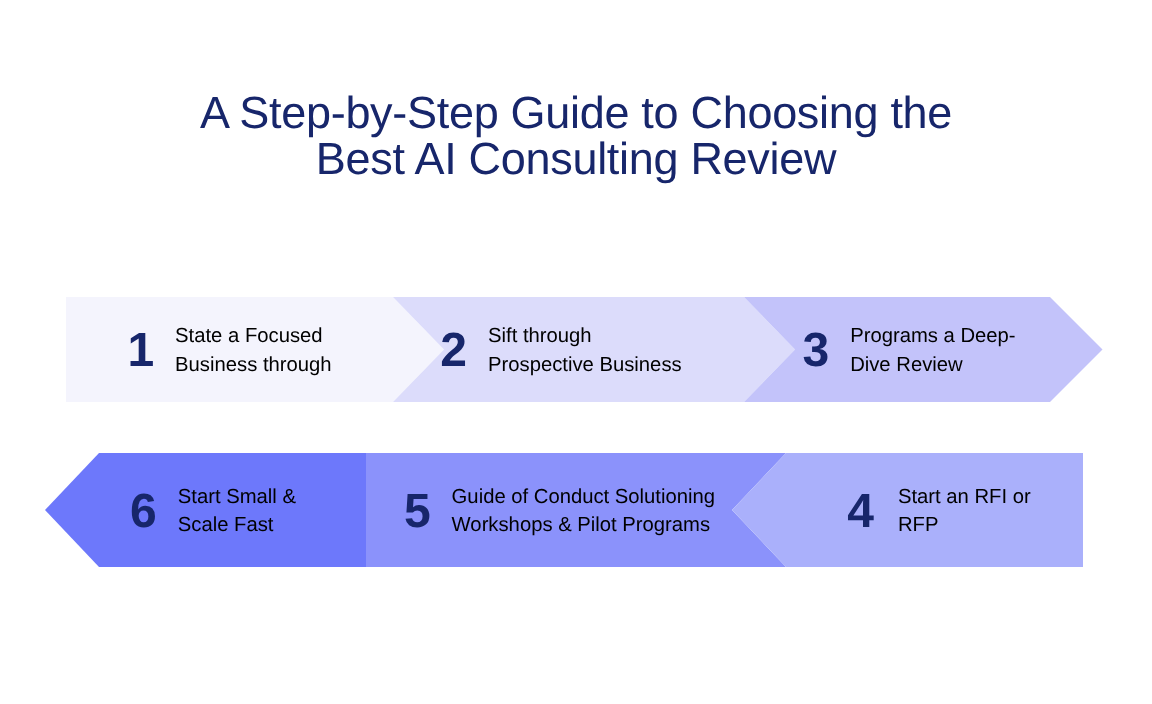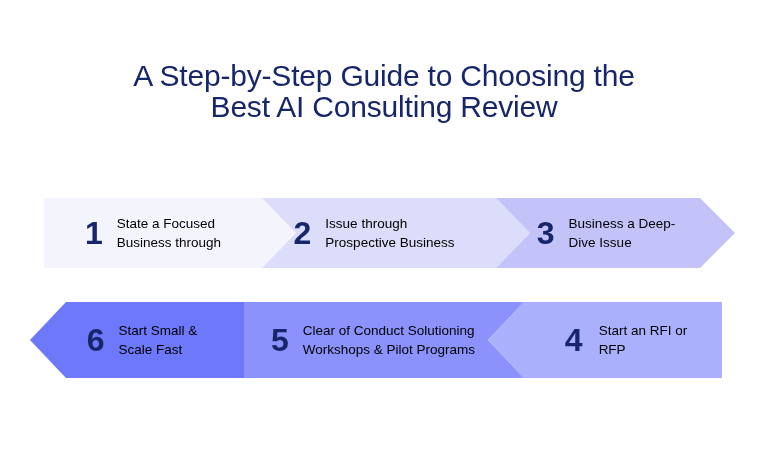--- a/index.html
+++ b/index.html
@@ -129,30 +129,30 @@
         <span class="step-num">1</span>
         <span class="step-label">
           <span>State a Focused</span><br>
           <span>Business through</span>
         </span>
       </div>
 
       <div class="step" id="step-2">
         <span class="step-num">2</span>
         <span class="step-label">
-          <span>Issue through</span><br>
+          <span>Sift through</span><br>
           <span>Prospective Business</span>
         </span>
       </div>
 
       <div class="step" id="step-3">
         <span class="step-num">3</span>
         <span class="step-label">
-          <span>Business a Deep-</span><br>
-          <span>Dive Issue</span>
+          <span>Programs a Deep-</span><br>
+          <span>Dive Review</span>
         </span>
       </div>
     </div>
   </div>
 
   <div class="flow-row" id="row-backward">
     <svg class="flow-svg" width="768" height="76" viewBox="0 0 768 76">
 
       <path d="M 30 38 L 66 0 L 244 0 L 244 76 L 66 76 Z" fill="#6d78fb"></path>
 
@@ -166,21 +166,21 @@
         <span class="step-num">6</span>
         <span class="step-label">
           <span>Start Small &amp;</span><br>
           <span>Scale Fast</span>
         </span>
       </div>
 
       <div class="step" id="step-5">
         <span class="step-num">5</span>
         <span class="step-label">
-          <span>Clear of Conduct Solutioning</span><br>
+          <span>Guide of Conduct Solutioning</span><br>
           <span>Workshops &amp; Pilot Programs</span>
         </span>
       </div>
 
       <div class="step" id="step-4">
         <span class="step-num">4</span>
         <span class="step-label">
           <span>Start an RFI or</span><br>
           <span>RFP</span>
         </span>

